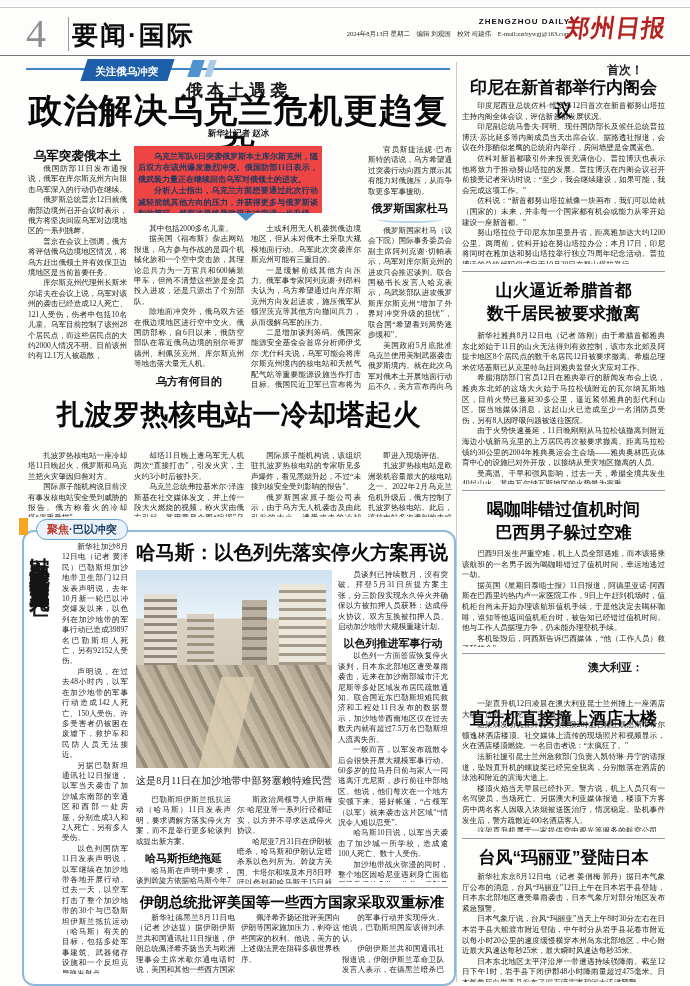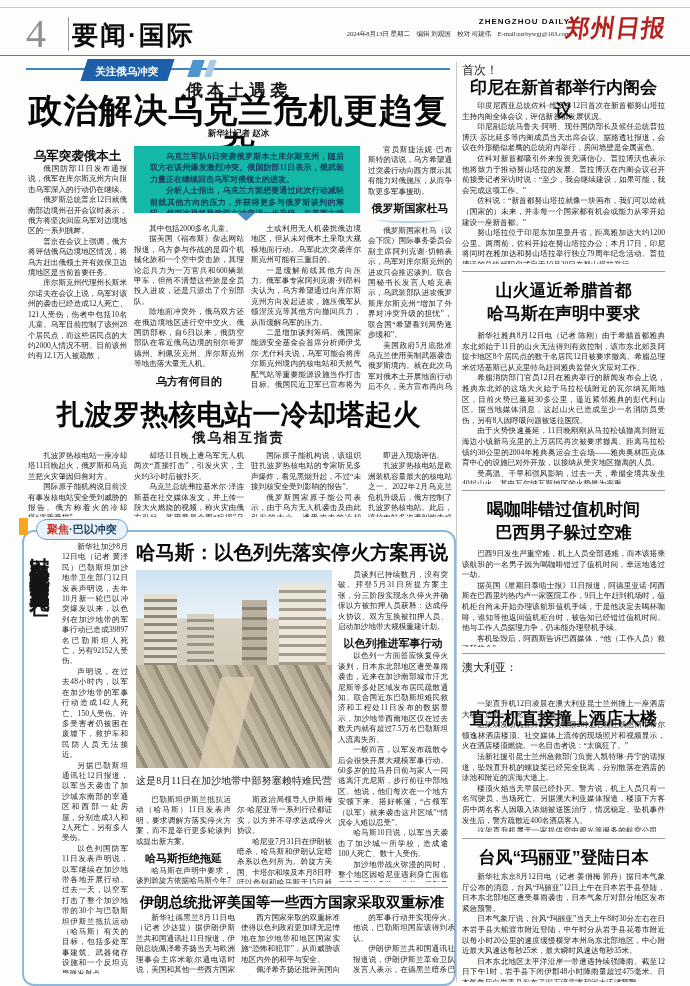--- a/index.html
+++ b/index.html
@@ -28,22 +28,22 @@
   
   #uk-line{left:26px;top:68px;width:424px;border-top:2px solid #3d85c6;}
   #uk-badge{left:84px;top:59px;background:#1d5fa8;color:#fff;padding:2px 12px;transform:skewX(-18deg);}
   #uk-badge span{display:inline-block;transform:skewX(18deg);font:bold 10.5px "Liberation Sans",sans-serif;}
   .uk-stripe{position:absolute;top:60px;height:17px;transform:skewX(-18deg);}
   #uk-s1{left:190px;width:12px;background:#4f93cf;}
   #uk-s2{left:207px;width:7px;background:#a9cbe8;}
   #uk-kicker{left:25px;top:79px;width:427px;font-size:17px;font-weight:600;letter-spacing:4px;}
   #uk-headline{left:25px;top:91px;width:427px;font-weight:900;font-size:34px;line-height:38px;letter-spacing:1px;color:#090909;}
   #uk-byline{left:25px;top:128px;width:427px;font-size:8.5px;font-weight:bold;}
-  #uk-lead{left:134px;top:146px;width:226px;height:67px;box-sizing:border-box;background:#14b8a6;
-           padding:5px 16px;font-size:8px;line-height:11.4px;font-weight:600;color:#16395f;text-align:justify;overflow:hidden;}
+  #uk-lead{left:134px;top:146px;width:188px;height:67px;box-sizing:border-box;background:#ef4444;
+           padding:5px 4px;font-size:8px;line-height:11.4px;font-weight:600;color:#16395f;text-align:justify;overflow:hidden;}
   #lead-pointer{left:237px;top:213px;width:0;height:0;border-left:9px solid transparent;border-right:9px solid transparent;border-top:8px solid #4a90c8;}
   #uk-col1{left:28px;top:145px;width:99px;height:246px;}
   #uk-col2{left:134px;top:224px;width:110px;height:167px;}
   #uk-col3{left:251px;top:224px;width:110px;height:167px;}
   #uk-col4{left:368px;top:145px;width:84px;height:246px;}
   
   #zp-headline{left:25px;top:396px;width:427px;font-weight:900;font-size:28px;color:#090909;}
   #zp-subhead{left:25px;top:429px;width:427px;font-size:13.5px;font-weight:600;letter-spacing:2px;}
   #zp-c1{left:28px;top:451px;width:99px;height:66px;}
   #zp-c2{left:134px;top:451px;width:110px;height:66px;}
@@ -71,26 +71,26 @@
                      linear-gradient(#00000022,#00000000);}
   #road{position:absolute;left:38%;bottom:0;width:17%;height:46%;transform:skewX(-14deg);background:#d9cdb2;opacity:.85;}
   #gz-caption{left:136px;top:772px;width:196px;height:20px;overflow:hidden;font-size:10px;line-height:17px;text-align:justify;color:#222;}
   #gz-colA{left:136px;top:795px;width:95px;height:89px;}
   #gz-colB{left:237px;top:795px;width:95px;height:89px;}
   #gz-colC{left:338px;top:570px;width:110px;height:312px;}
   #gz-div{left:136px;top:887px;width:312px;}
   #ir-headline{left:136px;top:893px;width:312px;font-weight:700;font-size:14.5px;color:#090909;}
   #ir-c1{left:136px;top:913px;width:99px;height:63px;}
   #ir-c2{left:241px;top:913px;width:99px;height:63px;}
-  #ir-c3{left:353px;top:913px;width:102px;height:63px;}
+  #ir-c3{left:342px;top:913px;width:102px;height:63px;}
   
   .rbody{position:absolute;left:462px;width:203px;overflow:hidden;font-size:7.6px;line-height:10.6px;text-align:justify;color:#1c1c1c;}
   .rhead{position:absolute;left:462px;width:203px;text-align:center;font-family:"Liberation Sans",sans-serif;
          font-weight:900;color:#090909;}
-  .rkick{position:absolute;left:462px;width:203px;text-align:left;font-weight:normal;font-size:12px;}
+  .rkick{position:absolute;left:440px;width:203px;text-align:right;font-weight:bold;font-size:12px;}
   .rdiv{left:462px;width:203px;}
   #rl-ind-kicker{top:62px;}
   #rl-ind-headline{top:76px;font-size:17px;}
   #rl-ind-body{top:101px;height:163px;}
   #rl-div1{top:271px;}
   #rl-gr-headline{top:279px;font-size:17px;line-height:23px;}
   #rl-gr-body{top:331px;height:153px;}
   #rl-div2{top:490px;}
   #rl-br-headline{top:498px;font-size:17px;line-height:23px;}
   #rl-br-body{top:549px;height:98px;}
@@ -166,21 +166,20 @@
       </div>
     <div class="subhead">俄罗斯国家杜马</div>
     <div class="swoosh"></div>
     <div>
         <p class="para">俄罗斯国家杜马（议会下院）国际事务委员会副主席阿列克谢·切帕表示，乌军对库尔斯克州的进攻只会推迟谈判。联合国秘书长发言人哈克表示，乌武装部队进攻俄罗斯库尔斯克州“增加了外界对冲突升级的担忧”，联合国“希望看到局势逐步缓和”。</p>
         <p class="para">美国政府5月底批准乌克兰使用美制武器袭击俄罗斯境内。就在此次乌军对俄本土开展地面行动后不久，美方宣布再向乌提供军事援助。舆论认为，国际社会需要为推动重启和谈创造条件，推动危机政治解决。（新华社北京8月12日电）</p>
       </div>
   </div>
 
   <div class="abs ctr sans" id="zp-headline">扎波罗热核电站一冷却塔起火</div>
-  <div class="abs ctr sans" id="zp-subhead">俄乌相互指责</div>
   <div class="col" id="zp-c1">
       <p class="para">扎波罗热核电站一座冷却塔11日晚起火，俄罗斯和乌克兰把火灾肇因归咎对方。</p>
       <p class="para">国际原子能机构说目前没有事发核电站安全受到威胁的报告。俄方称着火的冷却塔“严重受损”。</p>
     </div>
   <div class="col" id="zp-c2">
       <p class="para">却塔11日晚上遭乌军无人机两次“直接打击”，引发火灾，主火约3小时后被扑灭。</p>
       <p class="para">乌克兰总统弗拉基米尔·泽连斯基在社交媒体发文，并上传一段大火燃烧的视频，称火灾由俄方引起，其用意是企图“嫁祸”乌方。</p>
     </div>
   <div class="col" id="zp-c3">
       <p class="para">国际原子能机构说，该组织驻扎波罗热核电站的专家听见多声爆炸，看见黑烟升起，不过“未接到核安全受到影响的报告”。</p>
@@ -240,42 +239,41 @@
         <p class="para">加沙地带战火弥漫的同时，整个地区因哈尼亚遇刺身亡面临局势升级的危险。此前，伊朗及包括哈马斯、黎巴嫩真主党在内的武装组织誓言报复以色列。</p>
       </div>
   </div>
 
   <div class="divider-h" id="gz-div"></div>
   <div class="abs ctr sans" id="ir-headline">伊朗总统批评美国等一些西方国家采取双重标准</div>
   <div class="col" id="ir-c1">
       <p class="para">新华社德黑兰8月11日电（记者 沙达提）据伊朗伊斯兰共和国通讯社11日报道，伊朗总统佩泽希齐扬当天与欧洲理事会主席米歇尔通电话时说，美国和其他一些西方国家采取的双重标准助长了以色列政府对西亚等地区的和平与安全构成威胁。</p>
     </div>
   <div class="col" id="ir-c2">
-      <p class="para">西方国家采取的双重标准使得以色列政府更加肆无忌惮地在加沙地带和地区国家实施“恐怖和犯罪”，从而威胁该地区内外的和平与安全。</p>
       <p class="para">佩泽希齐扬还批评美国向伊朗等国家施加压力，剥夺这些国家的权利。他说，美方的上述做法意在阻碍多极世界秩序。</p>
     </div>
   <div class="col" id="ir-c3">
       <p class="para">的军事行动并实现停火。他说，巴勒斯坦国应该得到承认。</p>
       <p class="para">伊朗伊斯兰共和国通讯社报道说，伊朗伊斯兰革命卫队发言人表示，在德黑兰暗杀巴勒斯坦伊斯兰抵抗运动（哈马斯）政治局领导人哈尼亚公然违反《联合国宪章》，以色列政权将在适当的时间收到对这一“愚蠢行为”的回应。</p>
     </div>
 
   <div class="rkick sans" id="rl-ind-kicker">首次！</div>
   <div class="rhead" id="rl-ind-headline">印尼在新首都举行内阁会议</div>
   <div class="rbody" id="rl-ind-body">
       <p class="para">印度尼西亚总统佐科·维多多12日首次在新首都努山塔拉主持内阁全体会议，评估新首都发展状况。</p>
       <p class="para">印尼副总统马鲁夫·阿明、现任国防部长及候任总统普拉博沃·苏比延多等内阁成员当天出席会议。据路透社报道，会议在外形酷似老鹰的总统府内举行，房间墙壁是金属蓝色。</p>
       <p class="para">佐科对新首都吸引外来投资充满信心。普拉博沃也表示他将致力于推动努山塔拉的发展。普拉博沃在内阁会议召开前接受记者采访时说：“至少，我会继续建设，如果可能，我会完成这项工作。”</p>
       <p class="para">佐科说：“新首都努山塔拉就像一块画布，我们可以绘就（国家的）未来，并非每一个国家都有机会或能力从零开始建设一座新首都。”</p>
       <p class="para">努山塔拉位于印尼东加里曼丹省，距离雅加达大约1200公里。两周前，佐科开始在努山塔拉办公；本月17日，印尼将同时在雅加达和努山塔拉举行独立79周年纪念活动。普拉博沃的总统就职仪式定于10月20日在努山塔拉举行。</p>
     </div>
   <div class="divider-h rdiv" id="rl-div1"></div>
 
   <div class="rhead" id="rl-gr-headline">
     <div>山火逼近希腊首都</div>
-    <div>哈马斯在声明中要求</div>
+    <div>数千居民被要求撤离</div>
   </div>
   <div class="rbody" id="rl-gr-body">
       <p class="para">新华社雅典8月12日电（记者 陈刚）由于希腊首都雅典东北郊始于11日的山火无法得到有效控制，该市东北郊及阿提卡地区8个居民点的数千名居民12日被要求撤离。希腊总理米佐塔基斯已从克里特岛赶回雅典监督火灾应对工作。</p>
       <p class="para">希腊消防部门官员12日在雅典举行的新闻发布会上说，雅典东北郊的这场大火始于马拉松镇附近的瓦尔纳瓦斯地区，目前火势已蔓延30多公里，逼近紧邻雅典的彭代利山区。据当地媒体消息，这起山火已造成至少一名消防员受伤，另有8人因呼吸问题被送往医院。</p>
       <p class="para">由于火势快速蔓延，11日晚刚刚从马拉松镇撤离到附近海边小镇新马克里的上万居民再次被要求撤离。距离马拉松镇约30公里的2004年雅典奥运会主会场——雅典奥林匹克体育中心的设施已对外开放，以接纳从受灾地区撤离的人员。</p>
       <p class="para">受高温、干旱和强风影响，过去一天，希腊全境共发生40起山火，其中瓦尔纳瓦斯地区的火势最为严重。</p>
     </div>
   <div class="divider-h rdiv" id="rl-div2"></div>
 
   <div class="rhead" id="rl-br-headline">

